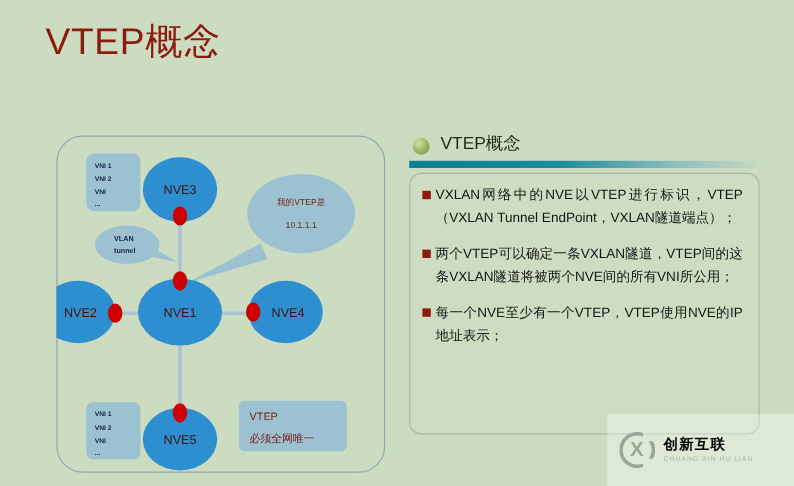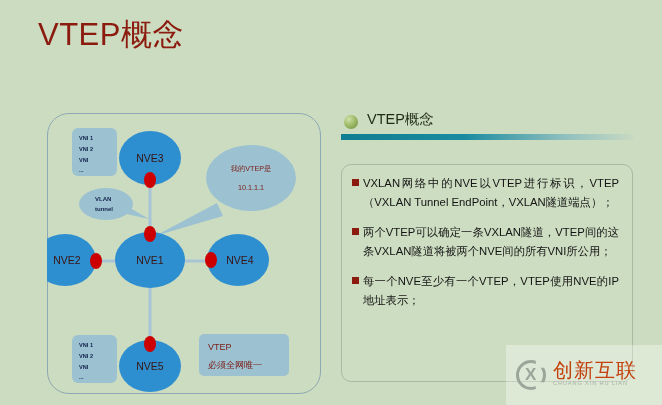--- a/index.html
+++ b/index.html
@@ -120,21 +120,20 @@
     position: absolute;
     left: 0;
     top: 36px;
     width: 292px;
     height: 218px;
     box-sizing: border-box;
     border: 1px solid #a9b9a2;
     border-radius: 10px;
     background: rgba(208, 222, 196, 0.42);
     padding: 9px 13px 0 10px;
-    margin-top: 20px;
   }
   .bullet-item {
     display: flex;
     align-items: flex-start;
     margin-bottom: 11px;
   }
   .bullet-sq {
     flex: 0 0 auto;
     width: 7px;
     height: 7px;
@@ -179,23 +178,23 @@
   #wm-x {
     position: absolute;
     left: 9px;
     top: 7px;
     font-size: 17px;
     font-weight: bold;
     color: #9aa69a;
     line-height: 16px;
   }
   #wm-cn {
-    font-size: 20px;
-    font-weight: normal;
-    color: #c2410c;
+    font-size: 12px;
+    font-weight: bold;
+    color: #000000;
     letter-spacing: 1px;
     line-height: 17px;
   }
   #wm-py {
     font-size: 5.6px;
     color: #a8b3a8;
     letter-spacing: 0.9px;
     line-height: 9px;
   }
 </style>

